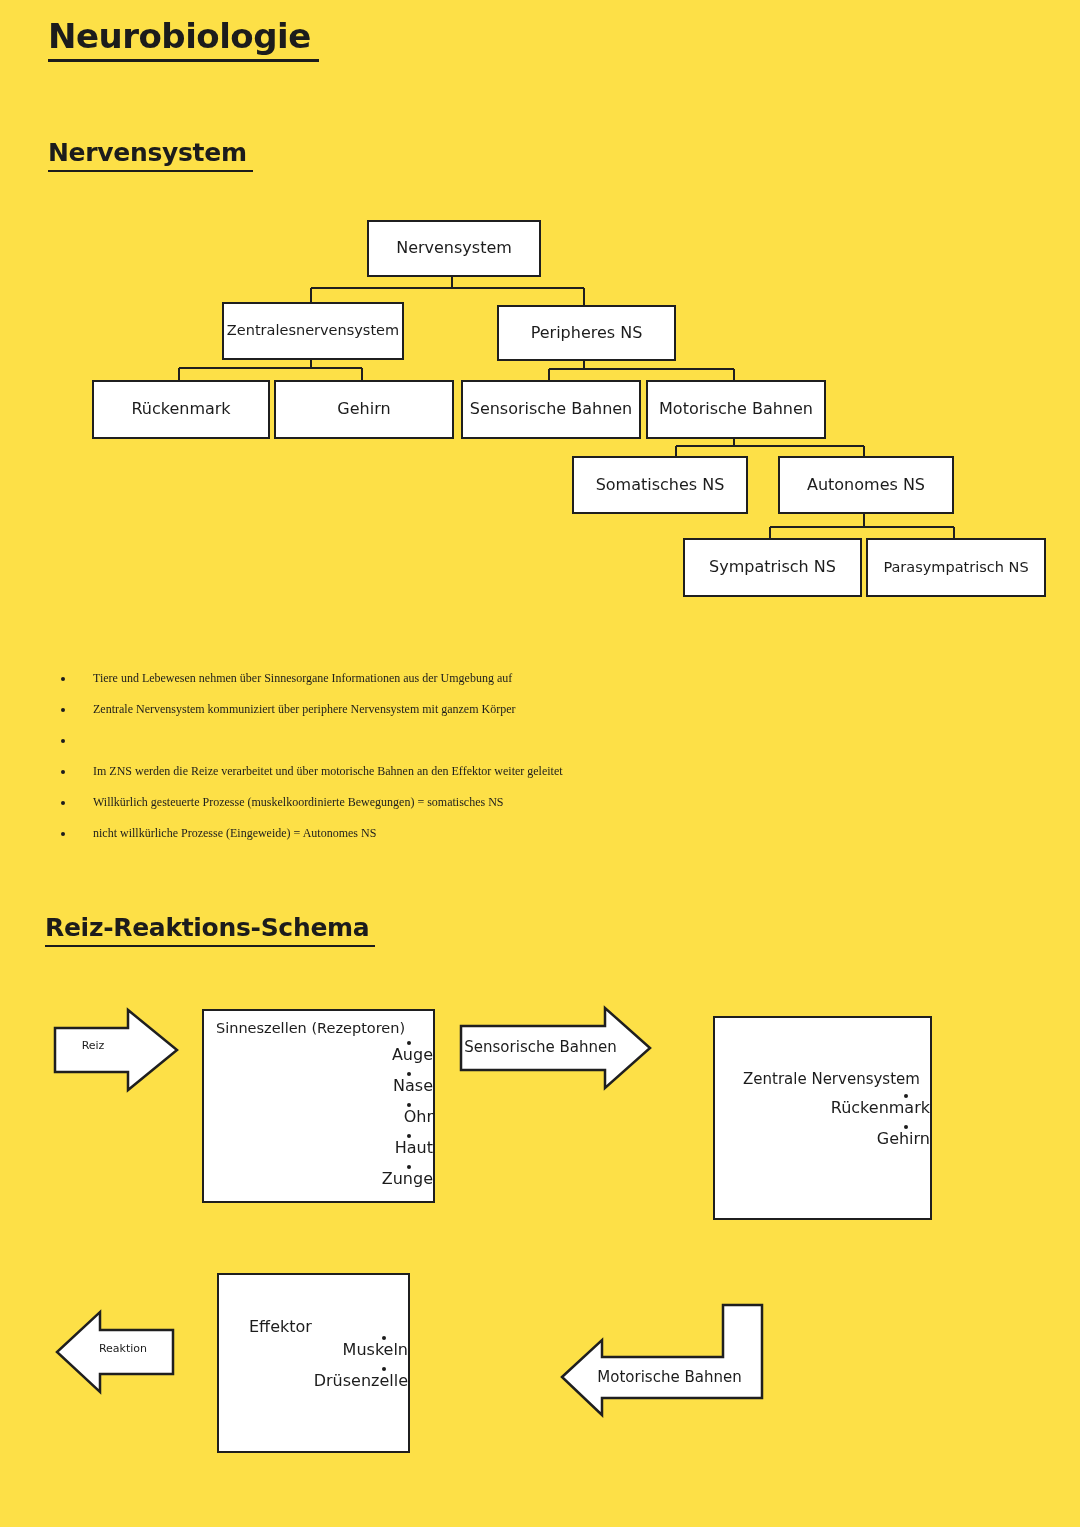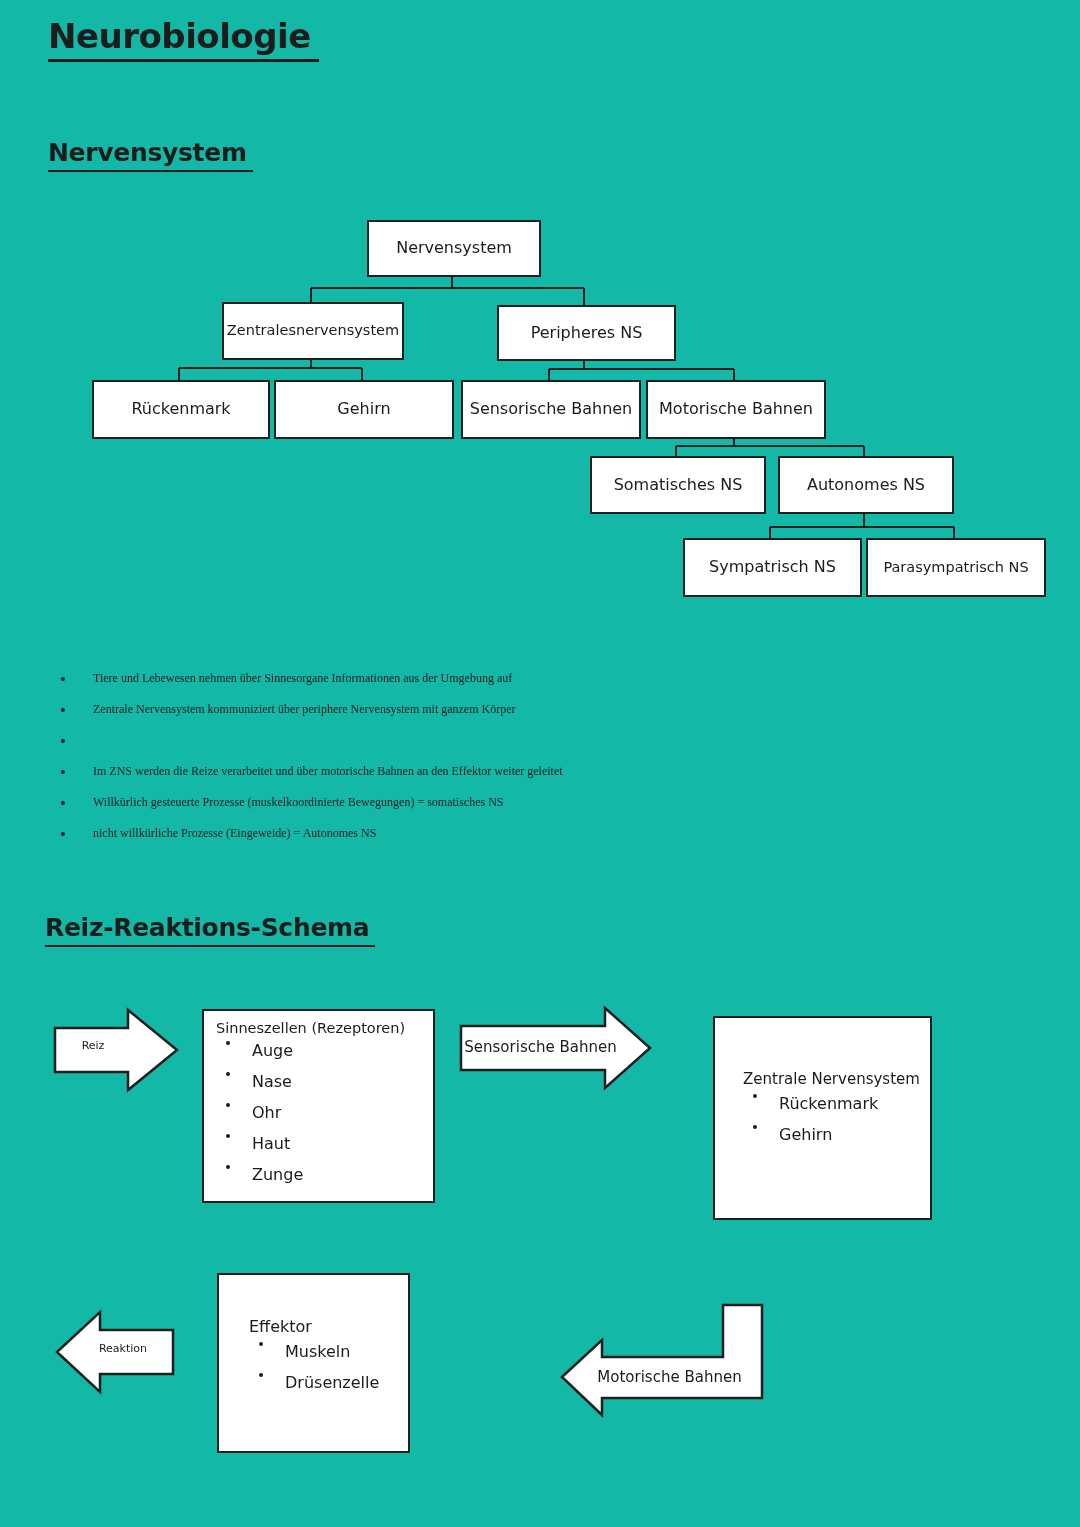--- a/index.html
+++ b/index.html
@@ -1,20 +1,20 @@
 <!DOCTYPE html>
 <html><head>
 <meta charset="utf-8">
 <style>
   html,body{margin:0;padding:0;background:#e8e8e8;}
   .page{
     position:relative;
     width:1080px;height:1527px;
     margin:0 auto;
-    background:#14b8a6;
+    background:#fde047;
     color:#1c1c1c;
     font-family:"DejaVu Sans",sans-serif;
     overflow:hidden;
   }
   .overlay{position:absolute;left:0;top:0;pointer-events:none;}
   .conn{fill:none;stroke:#1f1f1f;stroke-width:2;}
   .arrow{fill:#ffffff;stroke:#1f1f1f;stroke-width:2.5;stroke-linejoin:miter;}
   .h1{
     position:absolute;left:48px;top:16px;
     font-size:34px;font-weight:bold;letter-spacing:-0.5px;
@@ -46,21 +46,21 @@
   .arrow-label{
     position:absolute;text-align:center;
     font-size:11px;white-space:nowrap;
   }
   .flow-box{
     position:absolute;
     border:2px solid #1f1f1f;background:#ffffff;
     font-size:16px;box-sizing:border-box;
   }
   .fb-title{white-space:nowrap;}
-  .fb-row{display:flex;align-items:flex-start;height:31px;}
+  .fb-row{display:flex;align-items:flex-end;height:31px;flex-direction:column;}
   .fb-row .dot{margin-left:10px;margin-right:22px;}
   .fb-item{white-space:nowrap;}
 </style>
 </head>
 <body>
 
 <div class="page">
 
   <svg class="overlay" width="1080" height="1527" viewBox="0 0 1080 1527">
 
@@ -79,21 +79,21 @@
   <div class="h1">Neurobiologie</div>
   <div class="h2" style="left:48px;top:138px">Nervensystem</div>
 
   <div class="node" style="left:367px;top:220px;width:170px;height:53px">Nervensystem</div>
   <div class="node tight" style="left:222px;top:302px;width:178px;height:54px">Zentralesnervensystem</div>
   <div class="node" style="left:497px;top:305px;width:175px;height:52px">Peripheres NS</div>
   <div class="node" style="left:92px;top:380px;width:174px;height:55px">Rückenmark</div>
   <div class="node" style="left:274px;top:380px;width:176px;height:55px">Gehirn</div>
   <div class="node" style="left:461px;top:380px;width:176px;height:55px">Sensorische Bahnen</div>
   <div class="node" style="left:646px;top:380px;width:176px;height:55px">Motorische Bahnen</div>
-  <div class="node" style="left:590px;top:456px;width:172px;height:54px">Somatisches NS</div>
+  <div class="node" style="left:572px;top:456px;width:172px;height:54px">Somatisches NS</div>
   <div class="node" style="left:778px;top:456px;width:172px;height:54px">Autonomes NS</div>
   <div class="node" style="left:683px;top:538px;width:175px;height:55px">Sympatrisch NS</div>
   <div class="node tight" style="left:866px;top:538px;width:176px;height:55px">Parasympatrisch NS</div>
 
   <div class="notes">
     <div class="note-row">
       <span class="dot"></span>
       <span class="note-text">Tiere und Lebewesen nehmen über Sinnesorgane Informationen aus der Umgebung auf</span>
     </div>
     <div class="note-row">
@@ -154,21 +154,21 @@
       <span class="dot"></span>
       <span class="fb-item">Rückenmark</span>
     </div>
     <div class="fb-row">
       <span class="dot"></span>
       <span class="fb-item">Gehirn</span>
     </div>
   </div>
 
   <div class="flow-box" style="left:217px;top:1273px;width:193px;height:180px;padding:42px 0 0 30px">
-    <div class="fb-title" style="margin-bottom:6px">Effektor</div>
+    <div class="fb-title" style="">Effektor</div>
     <div class="fb-row">
       <span class="dot"></span>
       <span class="fb-item">Muskeln</span>
     </div>
     <div class="fb-row">
       <span class="dot"></span>
       <span class="fb-item">Drüsenzelle</span>
     </div>
   </div>
 

